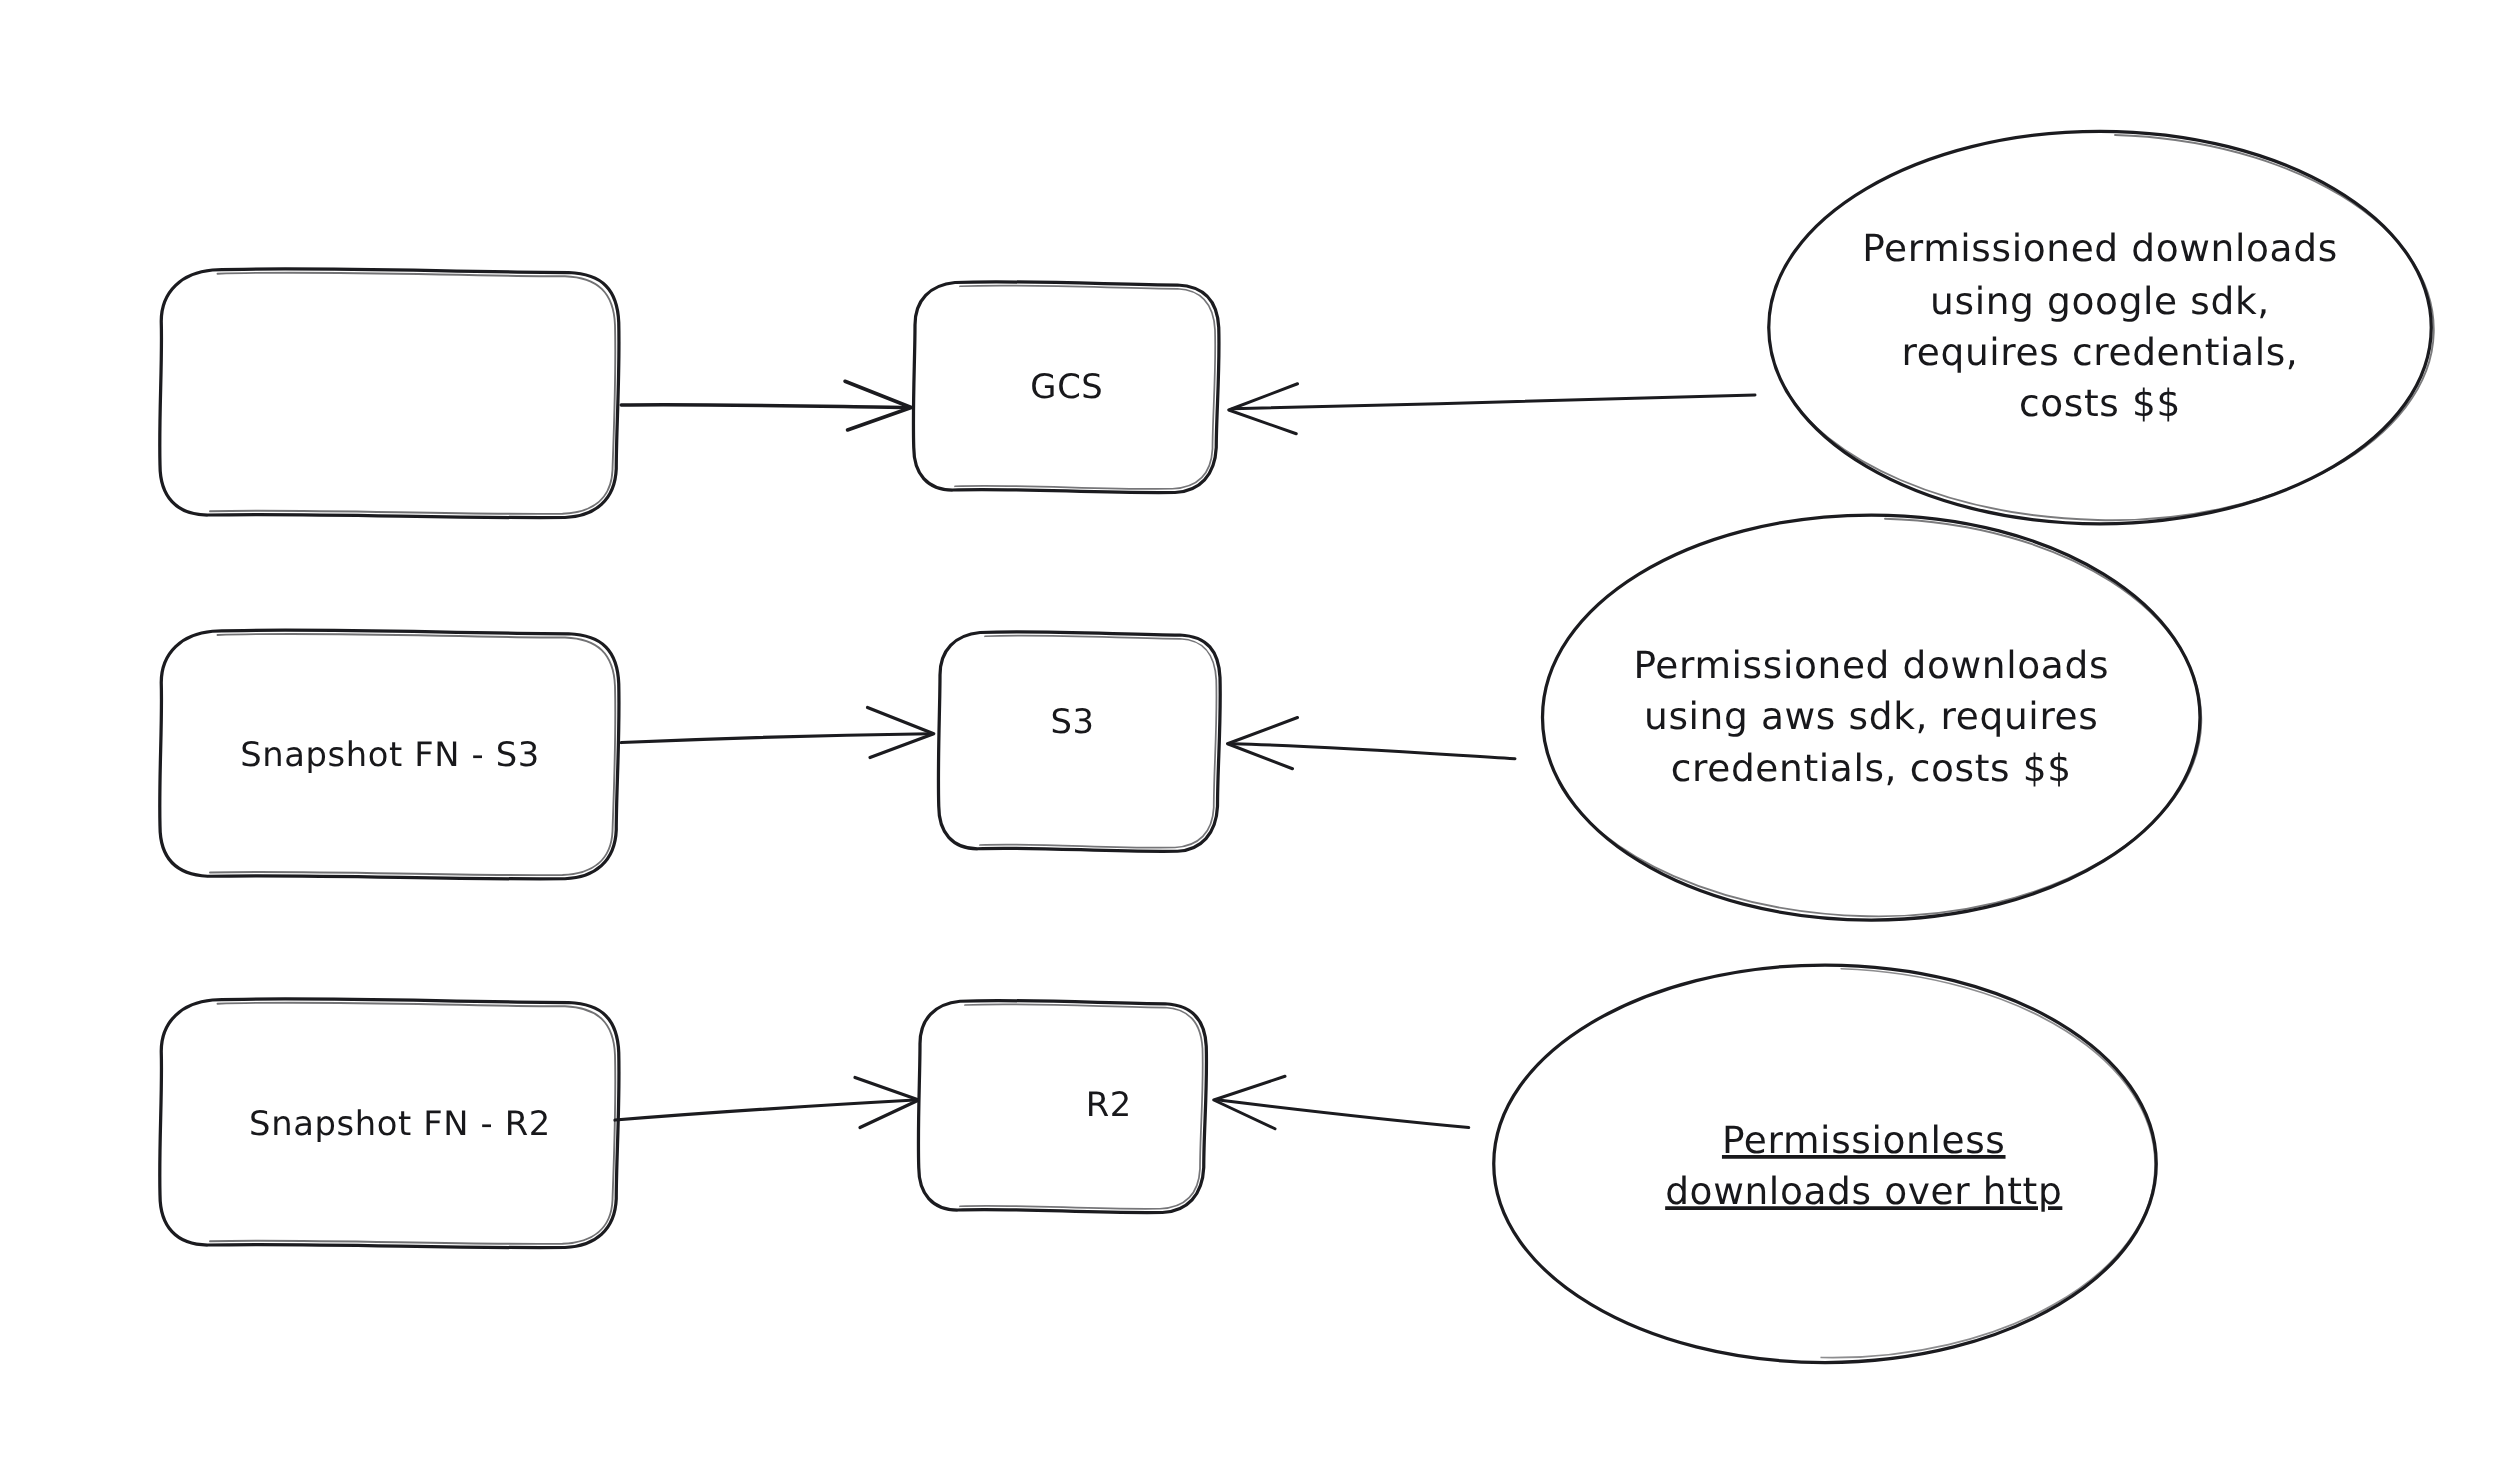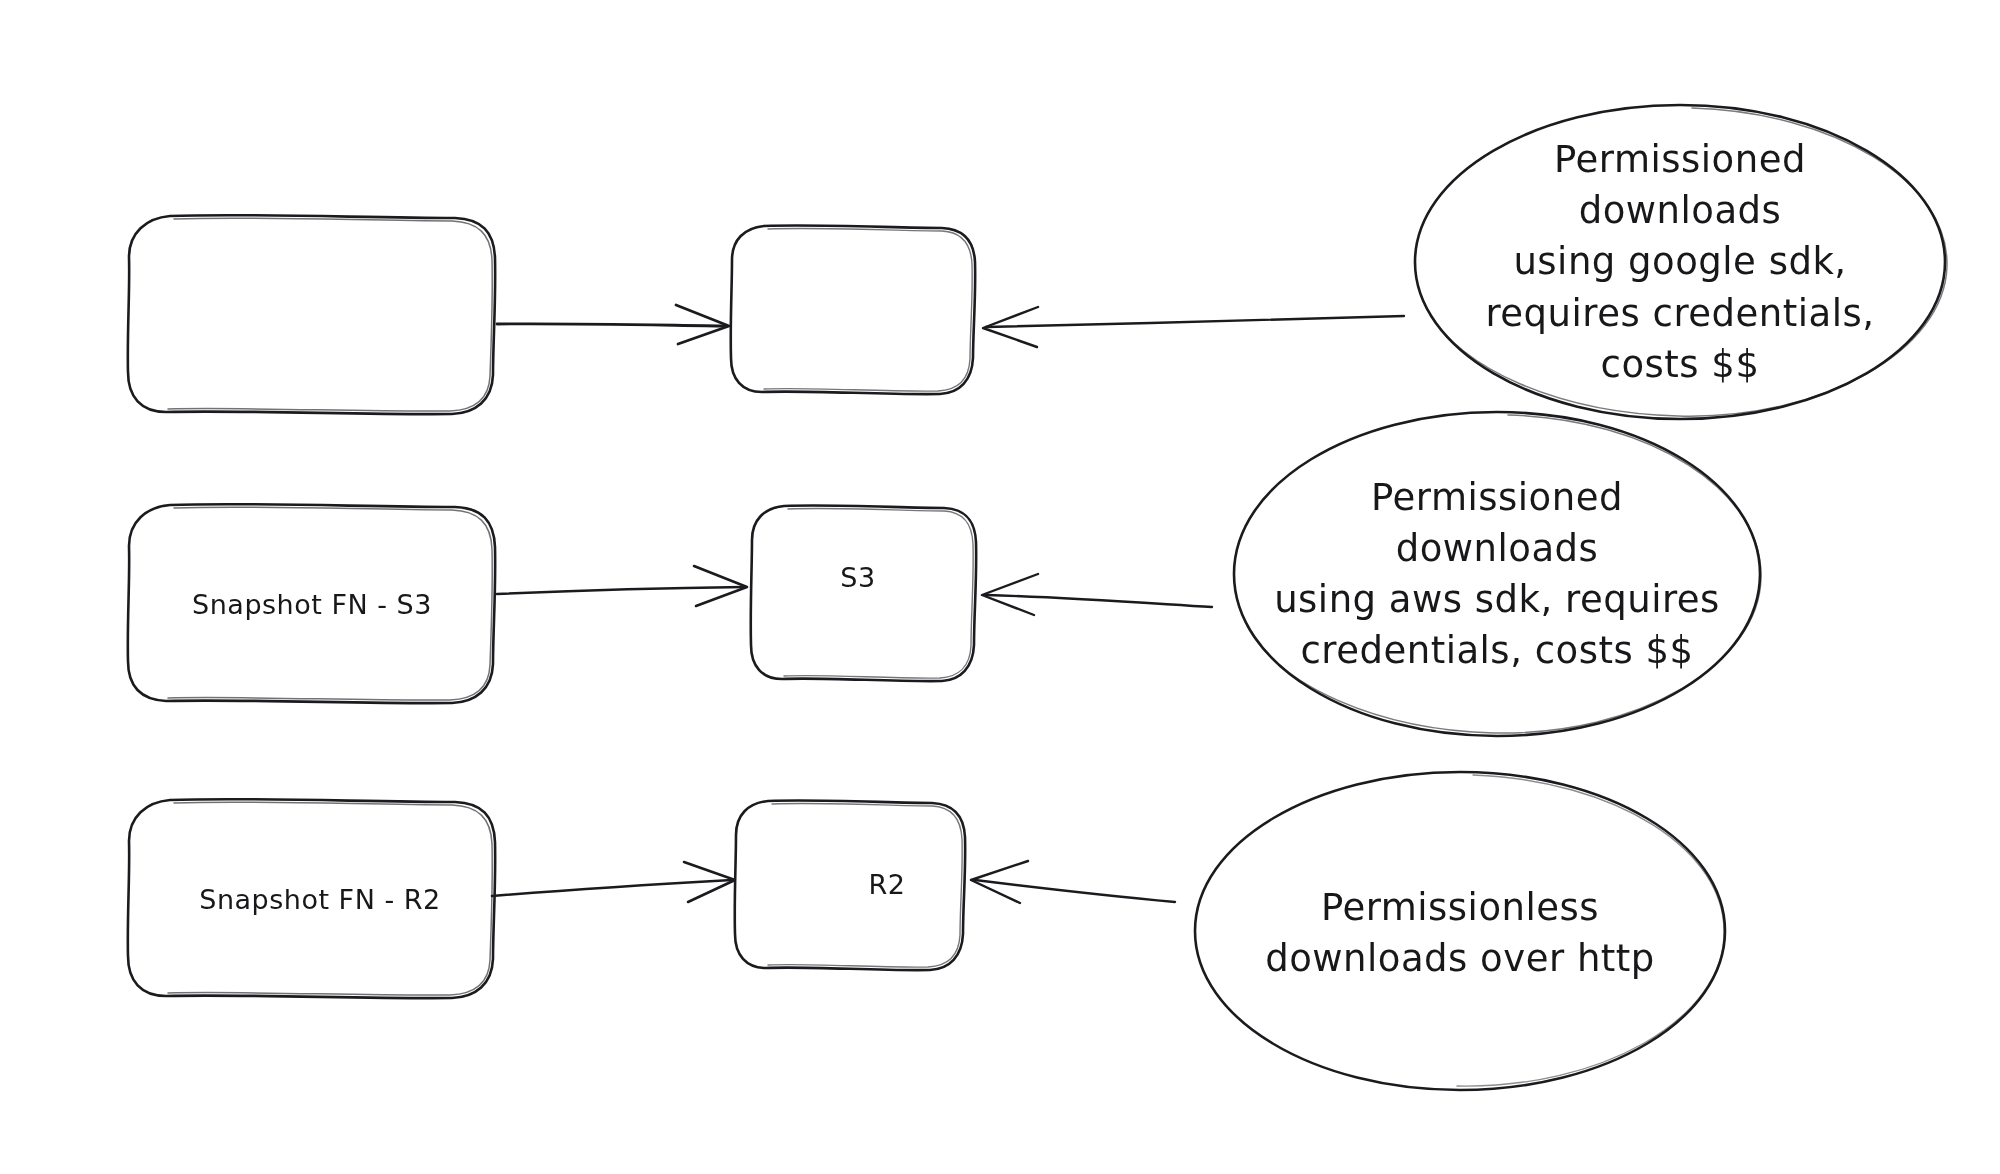--- a/index.html
+++ b/index.html
@@ -48,21 +48,21 @@
     line-height: 1.38;
     pointer-events: none;
   }
   .label-box {
     font-size: 27px;
   }
   .label-store {
     font-size: 27px;
   }
   .label-note {
-    font-size: 37px;
+    font-size: 30px;
   }
 </style>
 </head>
 <body>
 
 <div id="canvas">
 
   <svg class="diagram" viewBox="0 0 2000 1174" xmlns="http://www.w3.org/2000/svg">
 
     <g>
@@ -144,34 +144,35 @@
     </g>
 
     <g>
       <ellipse class="shape-fill" cx="1460" cy="931" rx="265" ry="159"></ellipse>
       <path class="sketch-stroke" stroke-width="2.6" d="M1460,772 C1606,772 1725,843 1725,931 C1725,1019 1606,1090 1460,1090 C1314,1090 1195,1019 1195,931 C1195,843 1314,772 1460,772 Z"></path>
       <path class="sketch-stroke" stroke-width="1.4" opacity="0.5" d="M1473,775 C1614,780 1727,849 1724,935 C1722,1020 1600,1089 1457,1086"></path>
     </g>
   </svg>
 
 
+  <div class="node-label label-store" style="left:731px; top:250px; width:245px; height:120px;">GCS</div>
 
   <div class="node-label label-note" style="left:1455px; top:162px; width:450px; height:200px;">Permissioned downloads
 using google sdk,
 requires credentials,
 costs $$</div>
 
   <div class="node-label label-box" style="left:128px; top:545px; width:368px; height:120px;">Snapshot FN - S3</div>
 
   <div class="node-label label-store" style="left:751px; top:518px; width:214px; height:120px;">S3</div>
 
   <div class="node-label label-note" style="left:1272px; top:496px; width:450px; height:156px;">Permissioned downloads
 using aws sdk, requires
 credentials, costs $$</div>
 
   <div class="node-label label-box" style="left:128px; top:840px; width:384px; height:120px;">Snapshot FN - R2</div>
 
   <div class="node-label label-store" style="left:735px; top:825px; width:230px; height:120px;padding-left:37px;">R2</div>
 
-  <div class="node-label label-note" style="left:1235px; top:881px; width:450px; height:104px;">Permissionless
+  <div class="node-label label-note" style="left:1266px; top:881px; width:450px; height:104px;text-decoration:underline;">Permissionless
 downloads over http</div>
 
 </div>
 
 </body></html>

